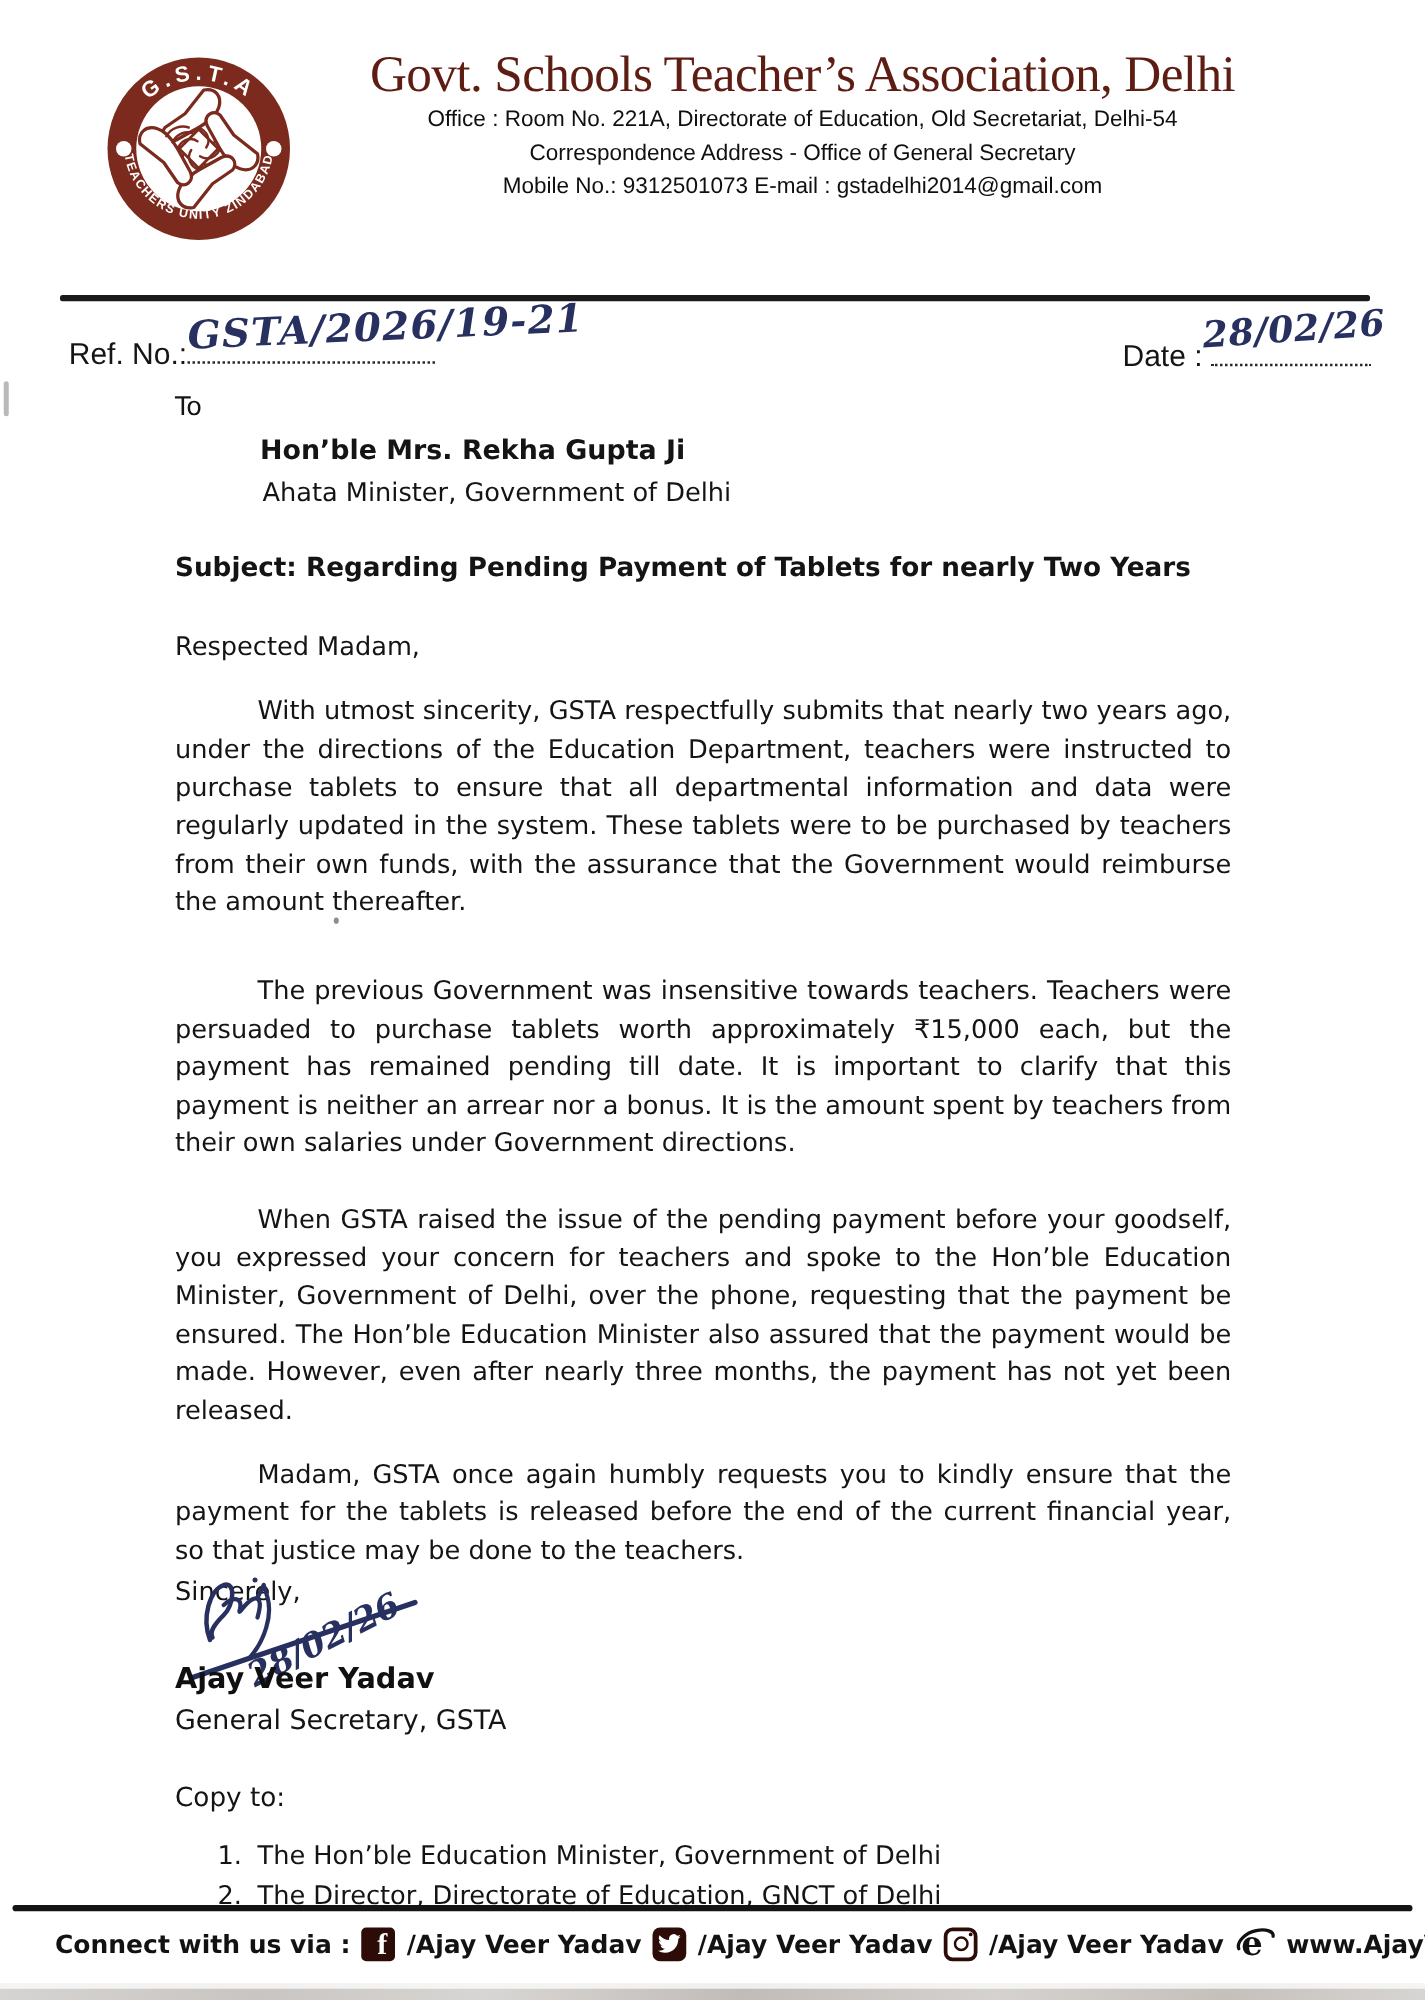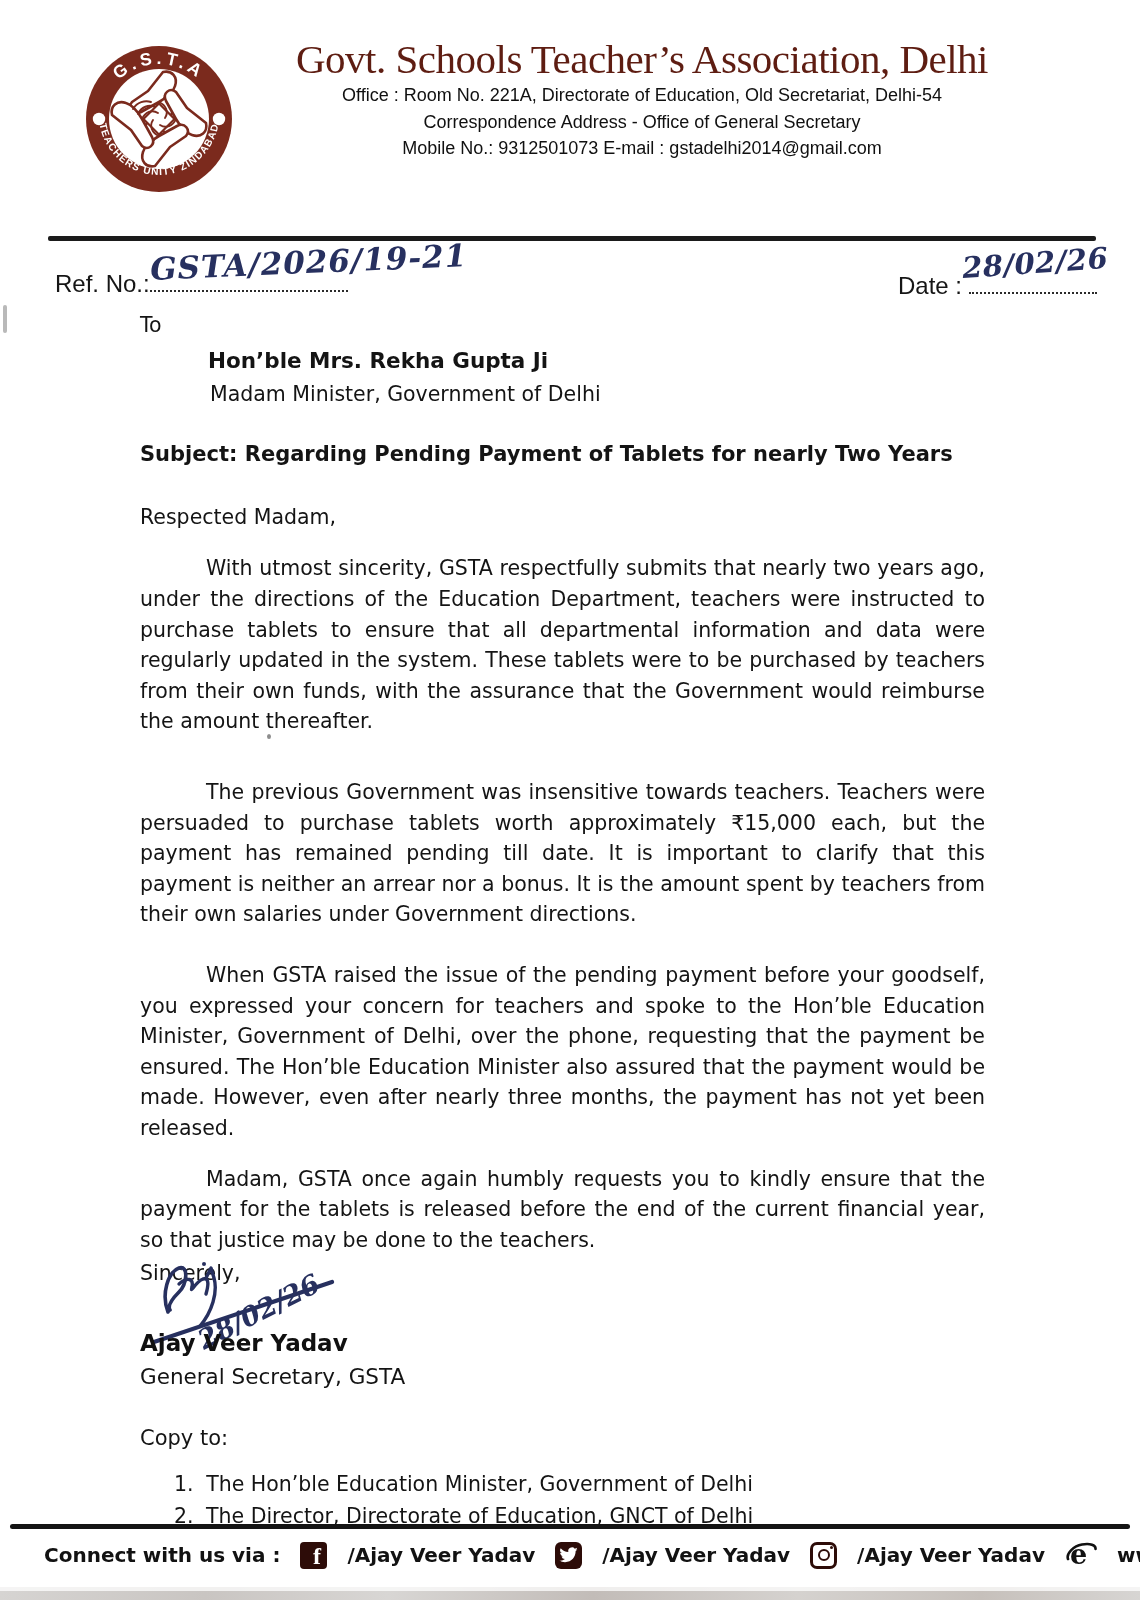--- a/index.html
+++ b/index.html
@@ -39,26 +39,26 @@
   .p3{margin-top:30px;}
   .p4{margin-top:20px;}
   .closing{margin-top:3px;}
   
   .sig{position:absolute;left:146px;top:1254px;width:230px;height:100px;}
   .signatory-name{position:absolute;left:140px;top:1330px;font-size:23px;font-weight:bold;color:#101010;}
   .signatory-title{position:absolute;left:140px;top:1364px;font-size:21.5px;color:#141414;}
   
   .copyto-label{position:absolute;left:140px;top:1426px;font-size:21px;color:#141414;}
   .copyto-list{position:absolute;left:172px;top:1468px;font-size:20.5px;line-height:32px;color:#141414;margin:0;padding-left:28px;}
-  .copyto-list li{padding-left:6px;text-align:center;}
+  .copyto-list li{padding-left:6px;}
   
   .footer-rule{position:absolute;left:10px;right:10px;top:1524px;height:5px;background:#141414;border-radius:3px;}
   .footer{
     position:absolute;left:44px;right:36px;top:1537px;height:36px;
-    display:flex;align-items:center;gap:20px;
+    display:flex;align-items:center;gap:9px;
     font-size:20px;font-weight:bold;color:#121212;white-space:nowrap;
   }
   .sq-icon{width:27px;height:27px;background:#2d0c08;border-radius:4px;display:flex;align-items:flex-end;justify-content:center;flex:0 0 auto;}
   .sq-icon.tw{border-radius:6px;align-items:center;}
   .fb-f{font-family:"Liberation Serif",serif;color:#fff;font-size:24px;line-height:25px;font-weight:bold;margin-right:-6px;}
   .ig-icon{width:21px;height:21px;border:3.2px solid #2d0c08;border-radius:7px;position:relative;flex:0 0 auto;}
   .ig-icon::before{content:"";position:absolute;left:4.5px;top:4.5px;width:8px;height:8px;border:2.6px solid #2d0c08;border-radius:50%;}
   .ig-icon::after{content:"";position:absolute;right:1.5px;top:1.5px;width:3px;height:3px;background:#2d0c08;border-radius:50%;}
   .ie-icon{flex:0 0 auto;}
   
@@ -120,21 +120,21 @@
   <div class="hand hand-ref">GSTA/2026/19-21</div>
 
   <div class="refrow-label" style="left:898px;top:272px;">
     <span>Date :</span> <span class="dotted" style="width:128px;"></span>
   </div>
   <div class="hand hand-date">28/02/26</div>
 
   <div class="body">
     <p class="to-label">To</p>
     <p class="recipient-name">Hon’ble Mrs. Rekha Gupta Ji</p>
-    <p class="recipient-title">Madam Minister, Government of Delhi</p>
+    <p class="recipient-title">Ahata Minister, Government of Delhi</p>
     <p class="subject">Subject: Regarding Pending Payment of Tablets for nearly Two Years</p>
     <p class="salutation">Respected Madam,</p>
     <p class="para p1">With utmost sincerity, GSTA respectfully submits that nearly two years ago, under the directions of the Education Department, teachers were instructed to purchase tablets to ensure that all departmental information and data were regularly updated in the system. These tablets were to be purchased by teachers from their own funds, with the assurance that the Government would reimburse the amount thereafter.</p>
     <p class="para p2">The previous Government was insensitive towards teachers. Teachers were persuaded to purchase tablets worth approximately ₹15,000 each, but the payment has remained pending till date. It is important to clarify that this payment is neither an arrear nor a bonus. It is the amount spent by teachers from their own salaries under Government directions.</p>
     <p class="para p3">When GSTA raised the issue of the pending payment before your goodself, you expressed your concern for teachers and spoke to the Hon’ble Education Minister, Government of Delhi, over the phone, requesting that the payment be ensured. The Hon’ble Education Minister also assured that the payment would be made. However, even after nearly three months, the payment has not yet been released.</p>
     <p class="para p4">Madam, GSTA once again humbly requests you to kindly ensure that the payment for the tablets is released before the end of the current financial year, so that justice may be done to the teachers.</p>
     <p class="closing">Sincerely,</p>
   </div>
 
   <svg class="sig" viewBox="0 0 230 100" xmlns="http://www.w3.org/2000/svg">

